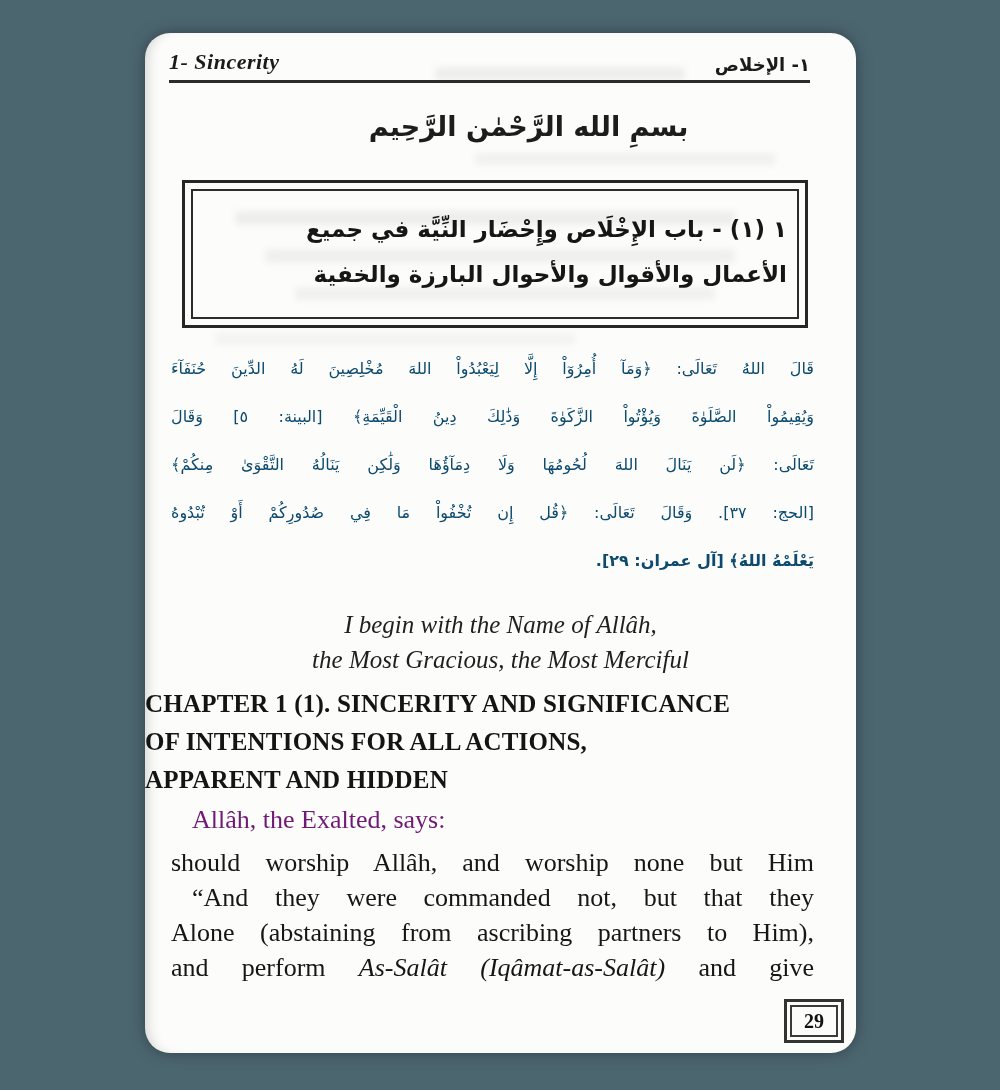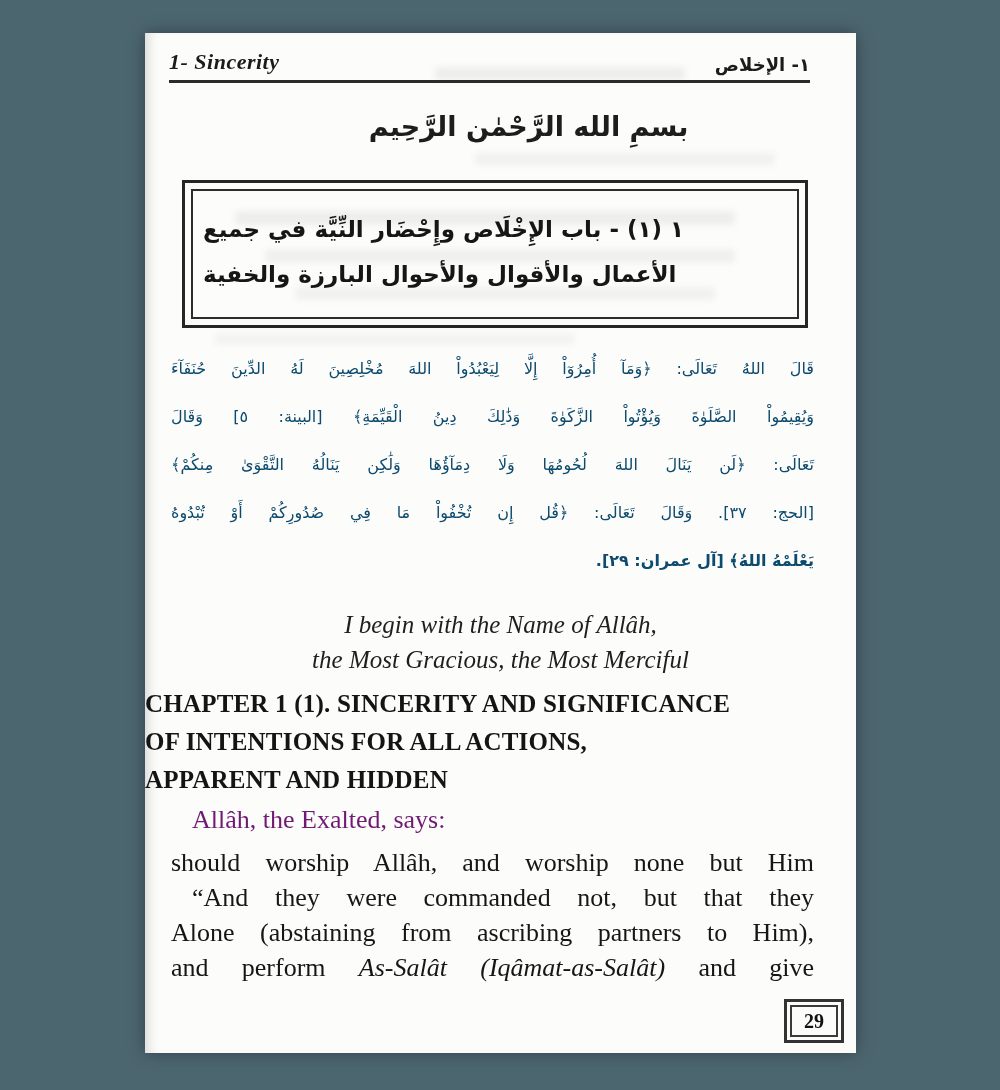--- a/index.html
+++ b/index.html
@@ -14,20 +14,21 @@
   }
   .page {
     position: absolute;
     left: 145px;
     top: 33px;
     width: 711px;
     height: 1020px;
     background: #FCFCFA;
     color: #1b1b1b;
     box-shadow: 0 0 16px rgba(0,0,0,0.35), inset 10px 0 14px -9px rgba(0,0,0,0.20);
+    border-radius: 25px;
   }
   
   .running-head {
     position: absolute;
     top: 16px; left: 24px; right: 46px;
     display: flex;
     justify-content: space-between;
     align-items: flex-end;
     border-bottom: 3px solid #2b2b2b;
     padding-bottom: 5px;
@@ -60,21 +61,21 @@
   .chapter-box {
     position: absolute;
     top: 147px; left: 37px; right: 48px;
     border: 3px solid #262626;
     padding: 6px;
     background: transparent;
   }
   .chapter-box-inner {
     border: 2px solid #2c2c2c;
     padding: 16px 10px 20px 10px;
-    text-align: left;
+    text-align: right;
     direction: rtl;
     font-family: "DejaVu Sans", sans-serif;
     font-weight: bold;
     font-size: 23px;
     line-height: 45px;
     color: #161616;
   }
   
   .quran {
     position: absolute;

